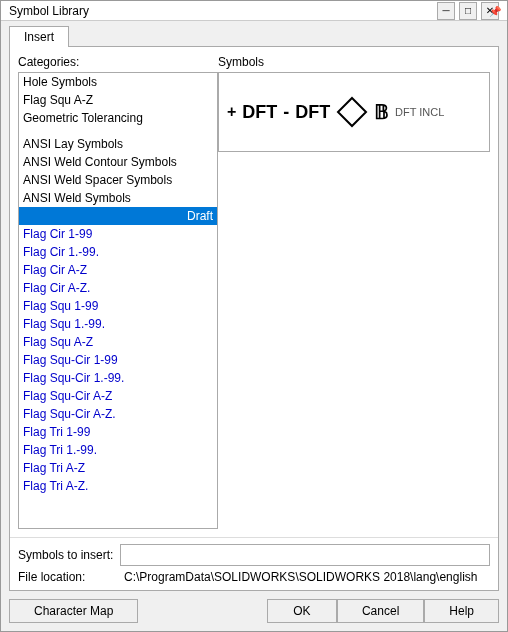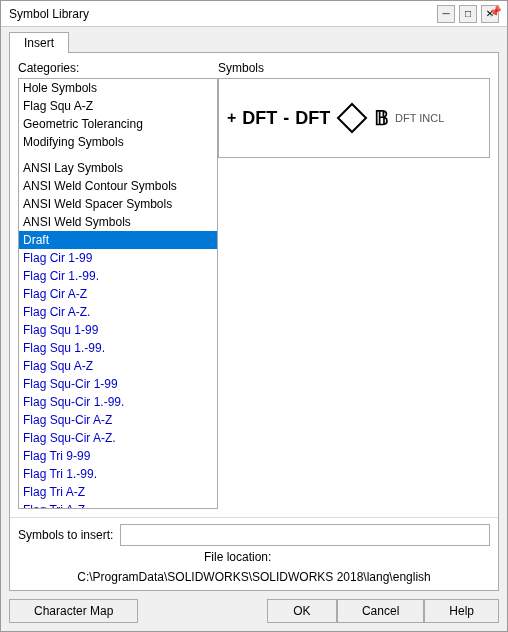--- a/index.html
+++ b/index.html
@@ -22,21 +22,21 @@
       display: flex;
       flex-direction: column;
     }
     .title-bar {
       background: #fff;
       border-bottom: 1px solid #ccc;
       padding: 6px 8px;
       display: flex;
       align-items: center;
       justify-content: space-between;
-      height: 26px;
+      height: 20px;
     }
     .title-bar-text {
       font-size: 12px;
       font-weight: normal;
     }
     .title-bar-controls {
       display: flex;
       gap: 4px;
     }
     .title-btn {
@@ -109,20 +109,21 @@
     }
     .categories-list li {
       padding: 2px 4px;
       cursor: pointer;
       white-space: nowrap;
       font-size: 12px;
     }
     .categories-list li.selected {
       background: #0078d7;
       color: #fff;
+      text-align: right;
     }
     .categories-list li.blue-text {
       color: #0000cc;
     }
     .separator {
       height: 8px;
     }
     .right-panel {
       flex: 1;
       display: flex;
@@ -179,21 +180,20 @@
       border: 1px solid #aaa;
       padding: 2px 4px;
       font-size: 12px;
       height: 22px;
       background: #fff;
     }
     .file-location-row {
       display: flex;
       align-items: center;
       gap: 6px;
-      flex-direction: column;
     }
     .file-path {
       font-size: 12px;
       color: #000;
     }
     .footer {
       padding: 8px;
       display: flex;
       justify-content: space-between;
       align-items: center;
@@ -241,39 +241,38 @@
   </div>
 
   <div class="content">
     <div class="main-area">
       <div class="left-panel">
         <div class="categories-label">Categories:</div>
         <ul class="categories-list">
           <li>Hole Symbols</li>
           <li>Flag Squ A-Z</li>
           <li>Geometric Tolerancing</li>
-          <li>Modifying Symbols</li>
           <li class="separator">&nbsp;</li>
           <li>ANSI Lay Symbols</li>
           <li>ANSI Weld Contour Symbols</li>
           <li>ANSI Weld Spacer Symbols</li>
           <li>ANSI Weld Symbols</li>
           <li class="selected">Draft</li>
           <li class="blue-text">Flag Cir 1-99</li>
           <li class="blue-text">Flag Cir 1.-99.</li>
           <li class="blue-text">Flag Cir A-Z</li>
           <li class="blue-text">Flag Cir A-Z.</li>
           <li class="blue-text">Flag Squ 1-99</li>
           <li class="blue-text">Flag Squ 1.-99.</li>
           <li class="blue-text">Flag Squ A-Z</li>
           <li class="blue-text">Flag Squ-Cir 1-99</li>
           <li class="blue-text">Flag Squ-Cir 1.-99.</li>
           <li class="blue-text">Flag Squ-Cir A-Z</li>
           <li class="blue-text">Flag Squ-Cir A-Z.</li>
-          <li class="blue-text">Flag Tri 9-99</li>
+          <li class="blue-text">Flag Tri 1-99</li>
           <li class="blue-text">Flag Tri 1.-99.</li>
           <li class="blue-text">Flag Tri A-Z</li>
           <li class="blue-text">Flag Tri A-Z.</li>
 
         </ul>
       </div>
 
       <div class="right-panel">
         <div class="symbols-label">Symbols</div>
         <div class="symbols-box">

